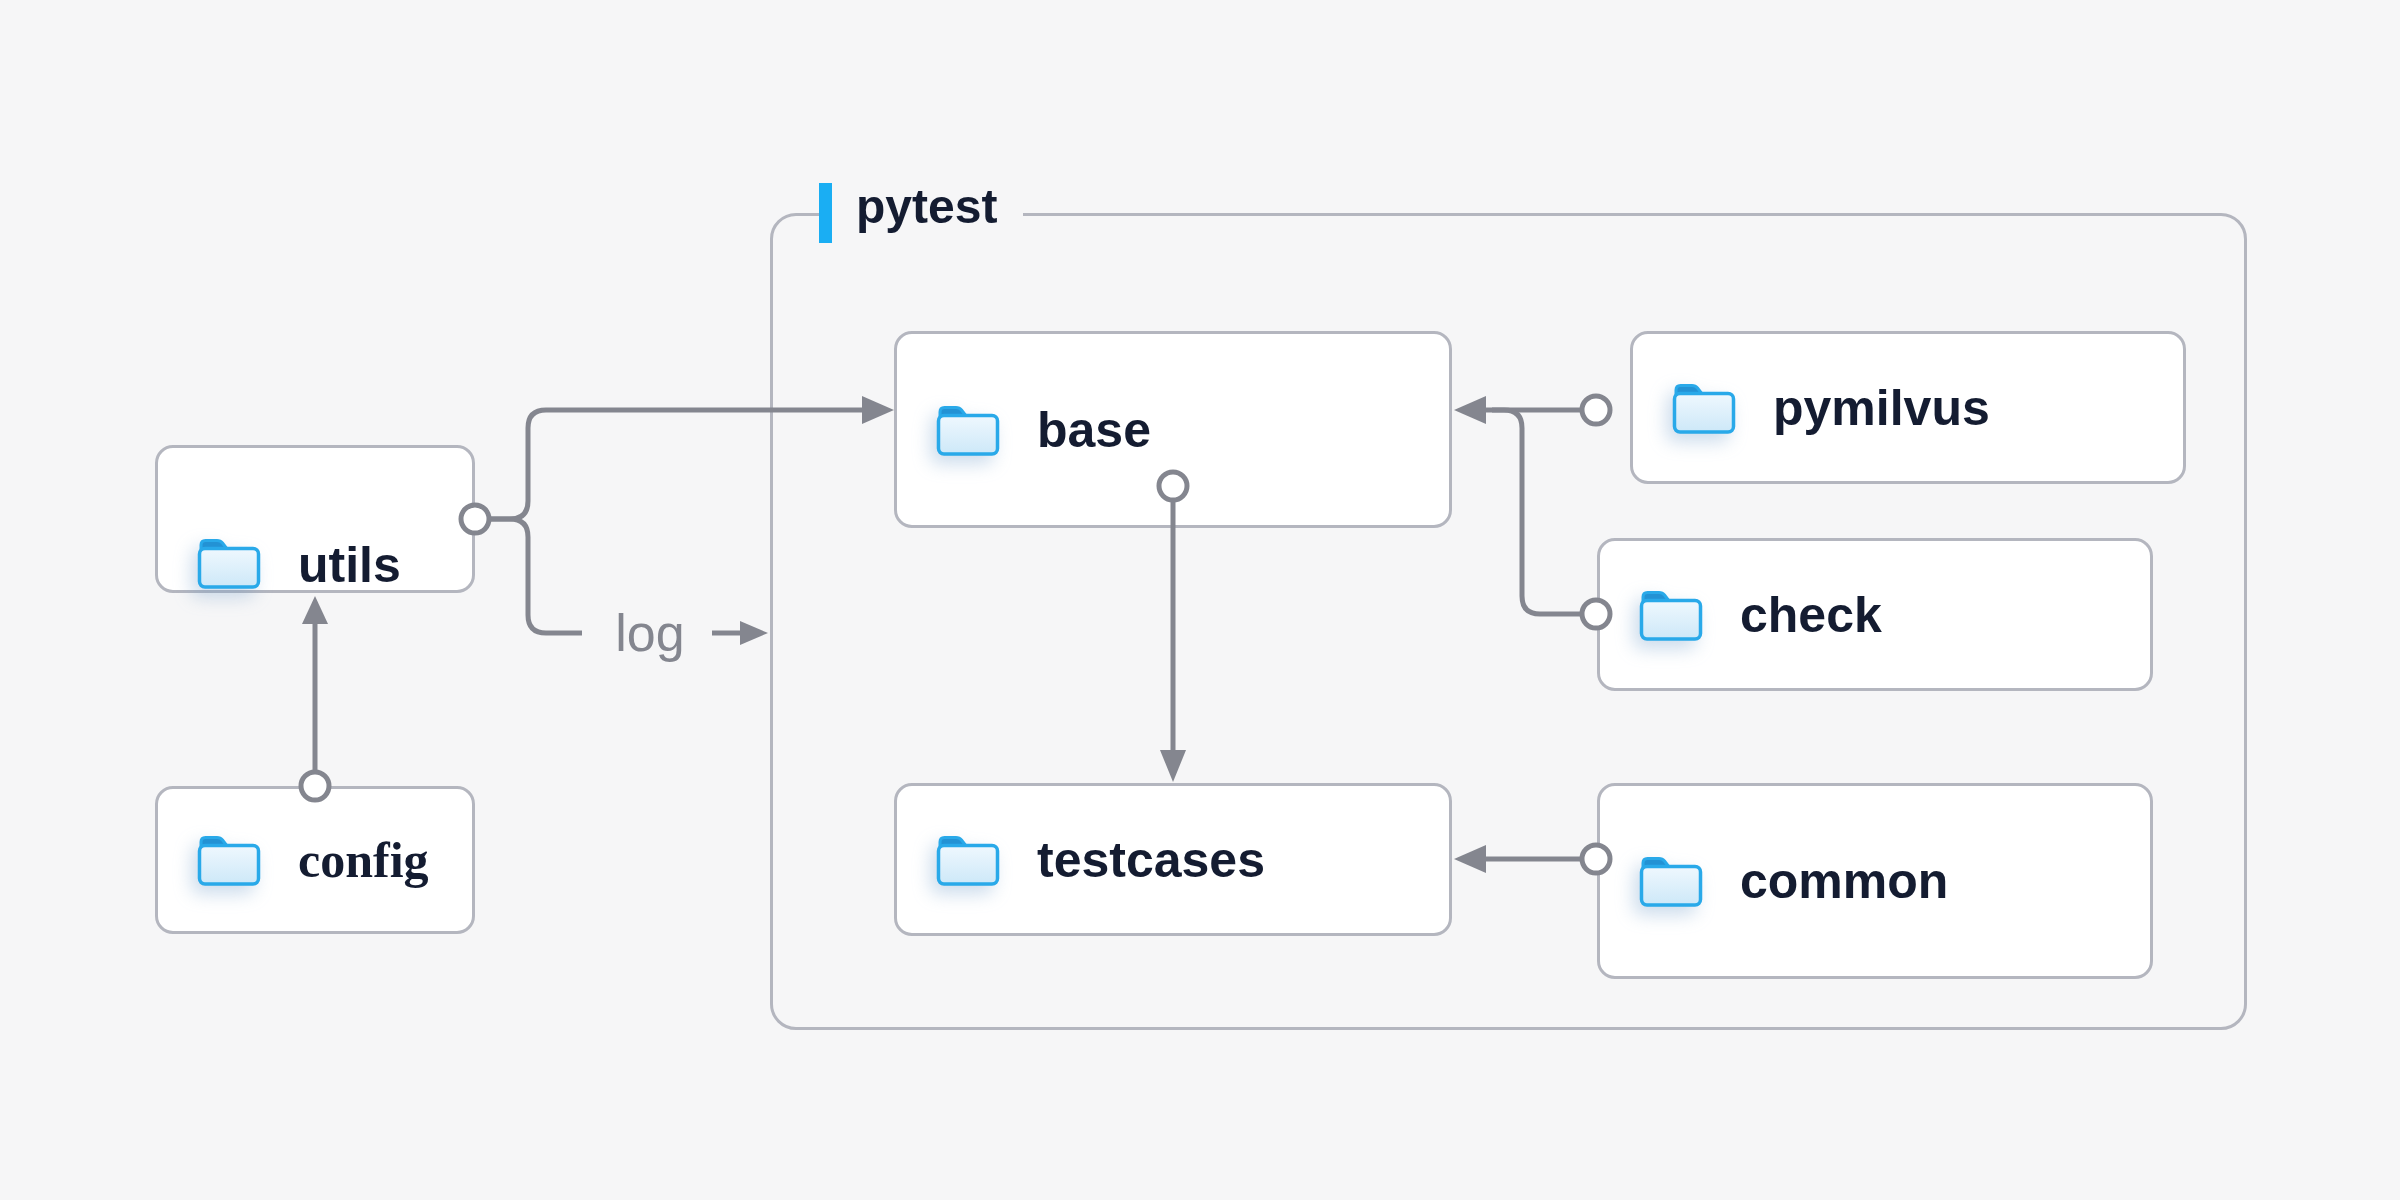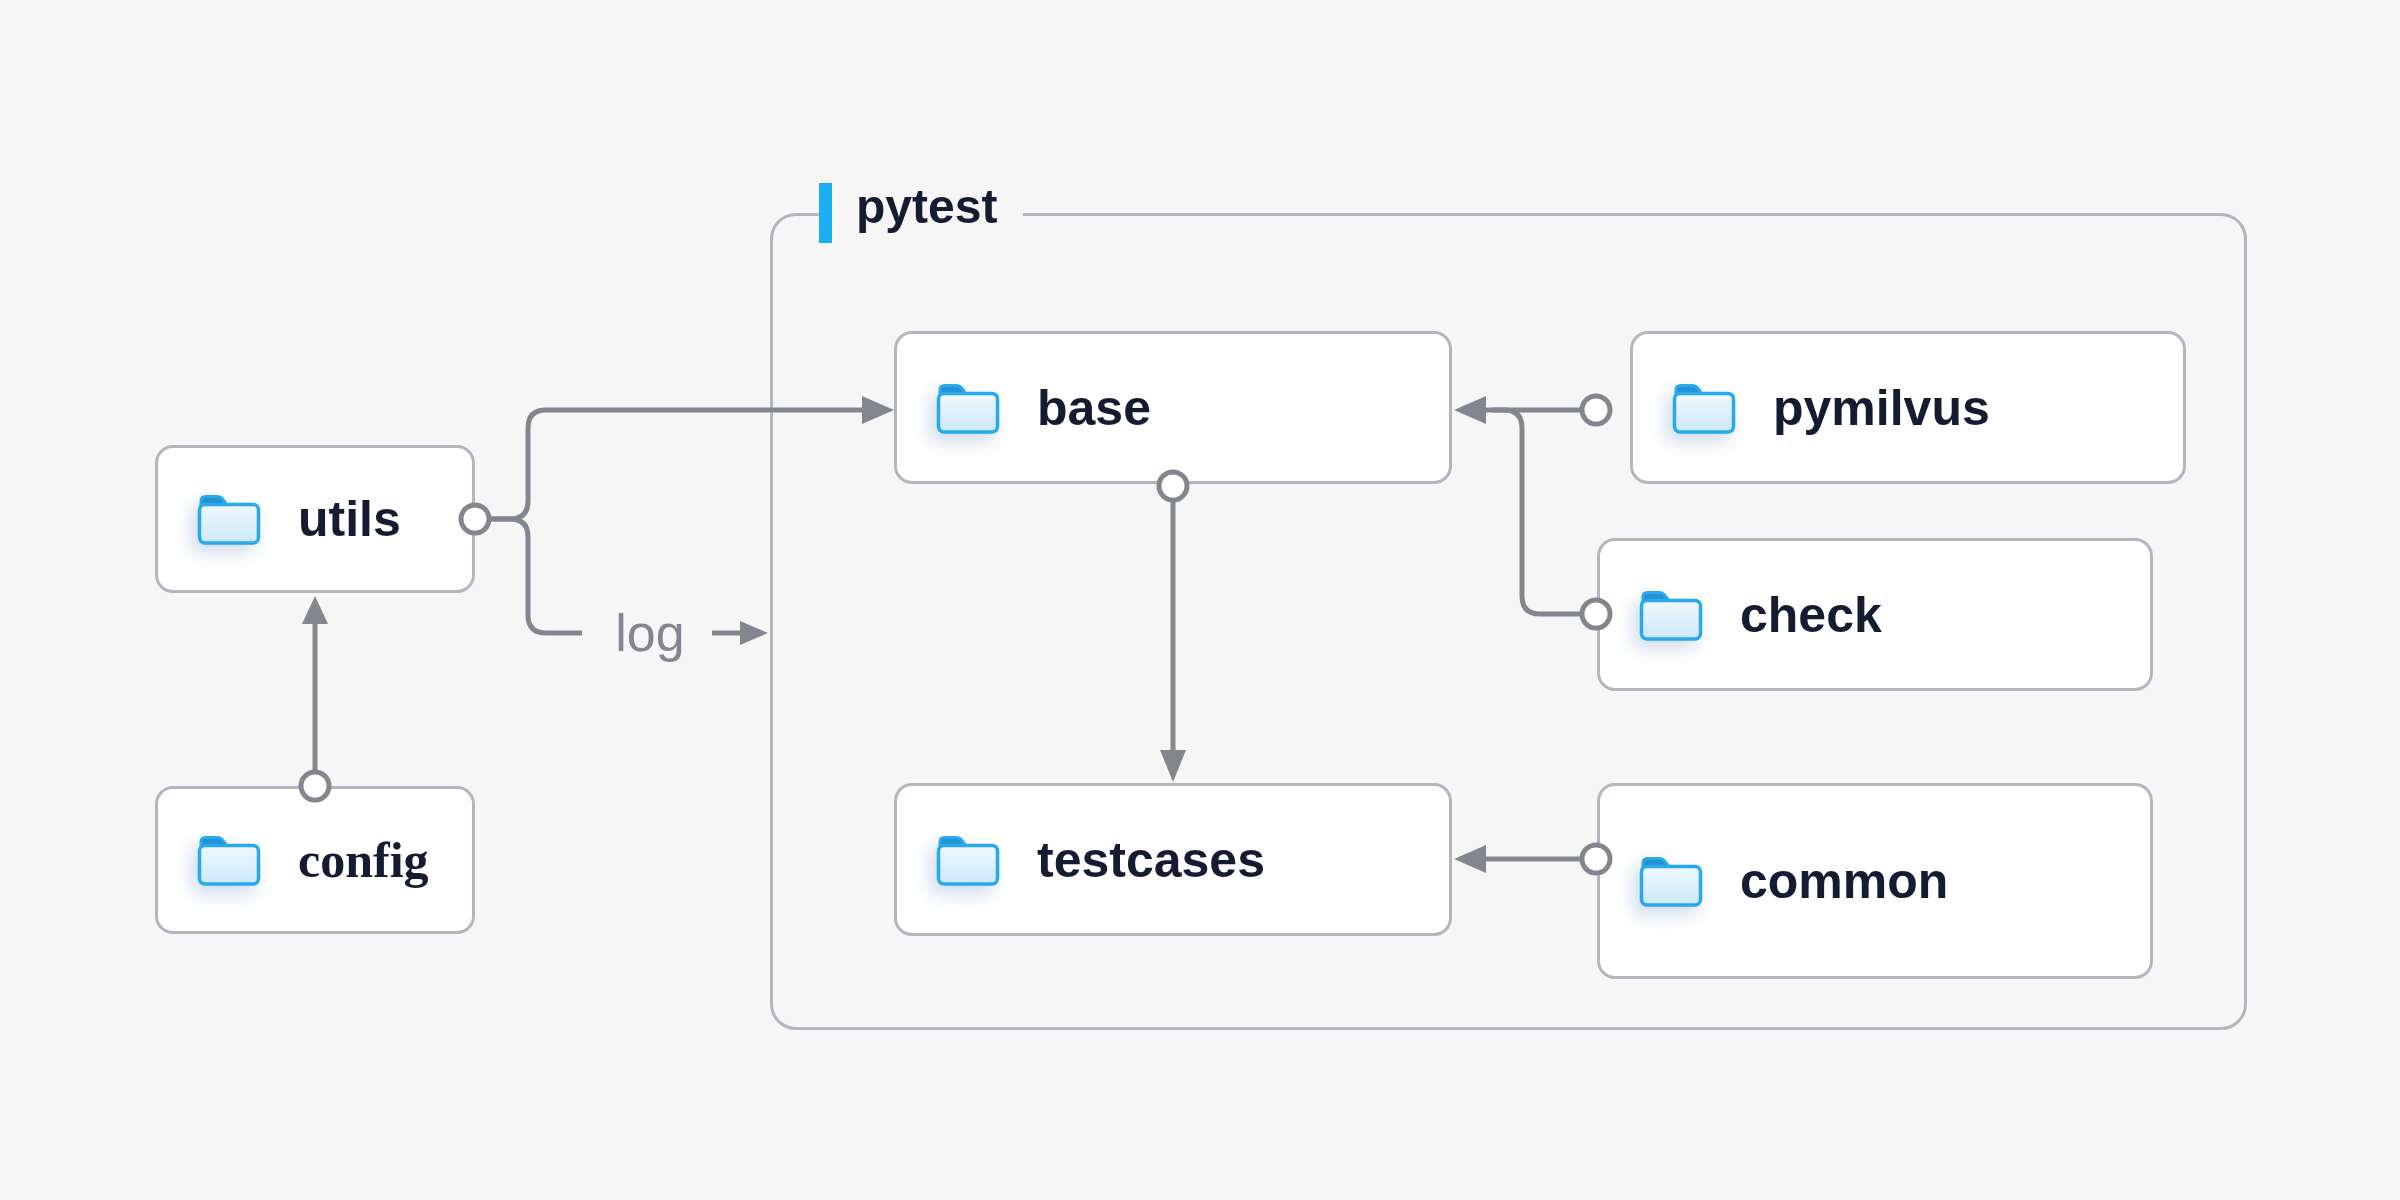--- a/index.html
+++ b/index.html
@@ -24,23 +24,23 @@
   .node{position:absolute;background:var(--node_bg);border:3px solid var(--node_border);
         border-radius:18px;box-sizing:border-box;display:flex;align-items:center;
         padding-left:38px;gap:36px;}
   .node-label{font-size:50px;font-weight:700;color:var(--text);line-height:1;}
   .folder{width:66px;height:54px;flex-shrink:0;
           filter:drop-shadow(-6px 8px 9px rgba(110,155,200,.35));}
   .folder .tab{fill:var(--folder_tab);stroke:var(--folder_stroke);stroke-width:3;}
   .folder .body{fill:url(#folderFill);stroke:var(--folder_stroke);stroke-width:3.5;}
   .fstop1{stop-color:var(--folder_fill_top);} .fstop2{stop-color:var(--folder_fill_bottom);}
 
-  #node-utils    {left:155px; top:445px; width:320px; height:148px;}
+  #node-utils    {left:155px; top:445px; width:320px; height:148px;align-items:flex-end;}
   #node-config   {left:155px; top:786px; width:320px; height:148px;font-family:Liberation Serif, serif;}
-  #node-base     {left:894px; top:331px; width:558px; height:153px;}
+  #node-base     {left:894px; top:331px; width:558px; height:197px;}
   #node-pymilvus {left:1630px;top:331px; width:556px; height:153px;}
   #node-check    {left:1597px;top:538px; width:556px; height:153px;}
   #node-testcases{left:894px; top:783px; width:558px; height:153px;}
   #node-common   {left:1597px;top:783px; width:556px; height:196px;}
 
   
   .edges{position:absolute;left:0;top:0;width:2400px;height:1200px;pointer-events:none;}
   .edge{fill:none;stroke:var(--line);stroke-width:5;}
   .arrow{fill:var(--line);stroke:none;}
   .port{fill:#ffffff;stroke:var(--line);stroke-width:5;}

